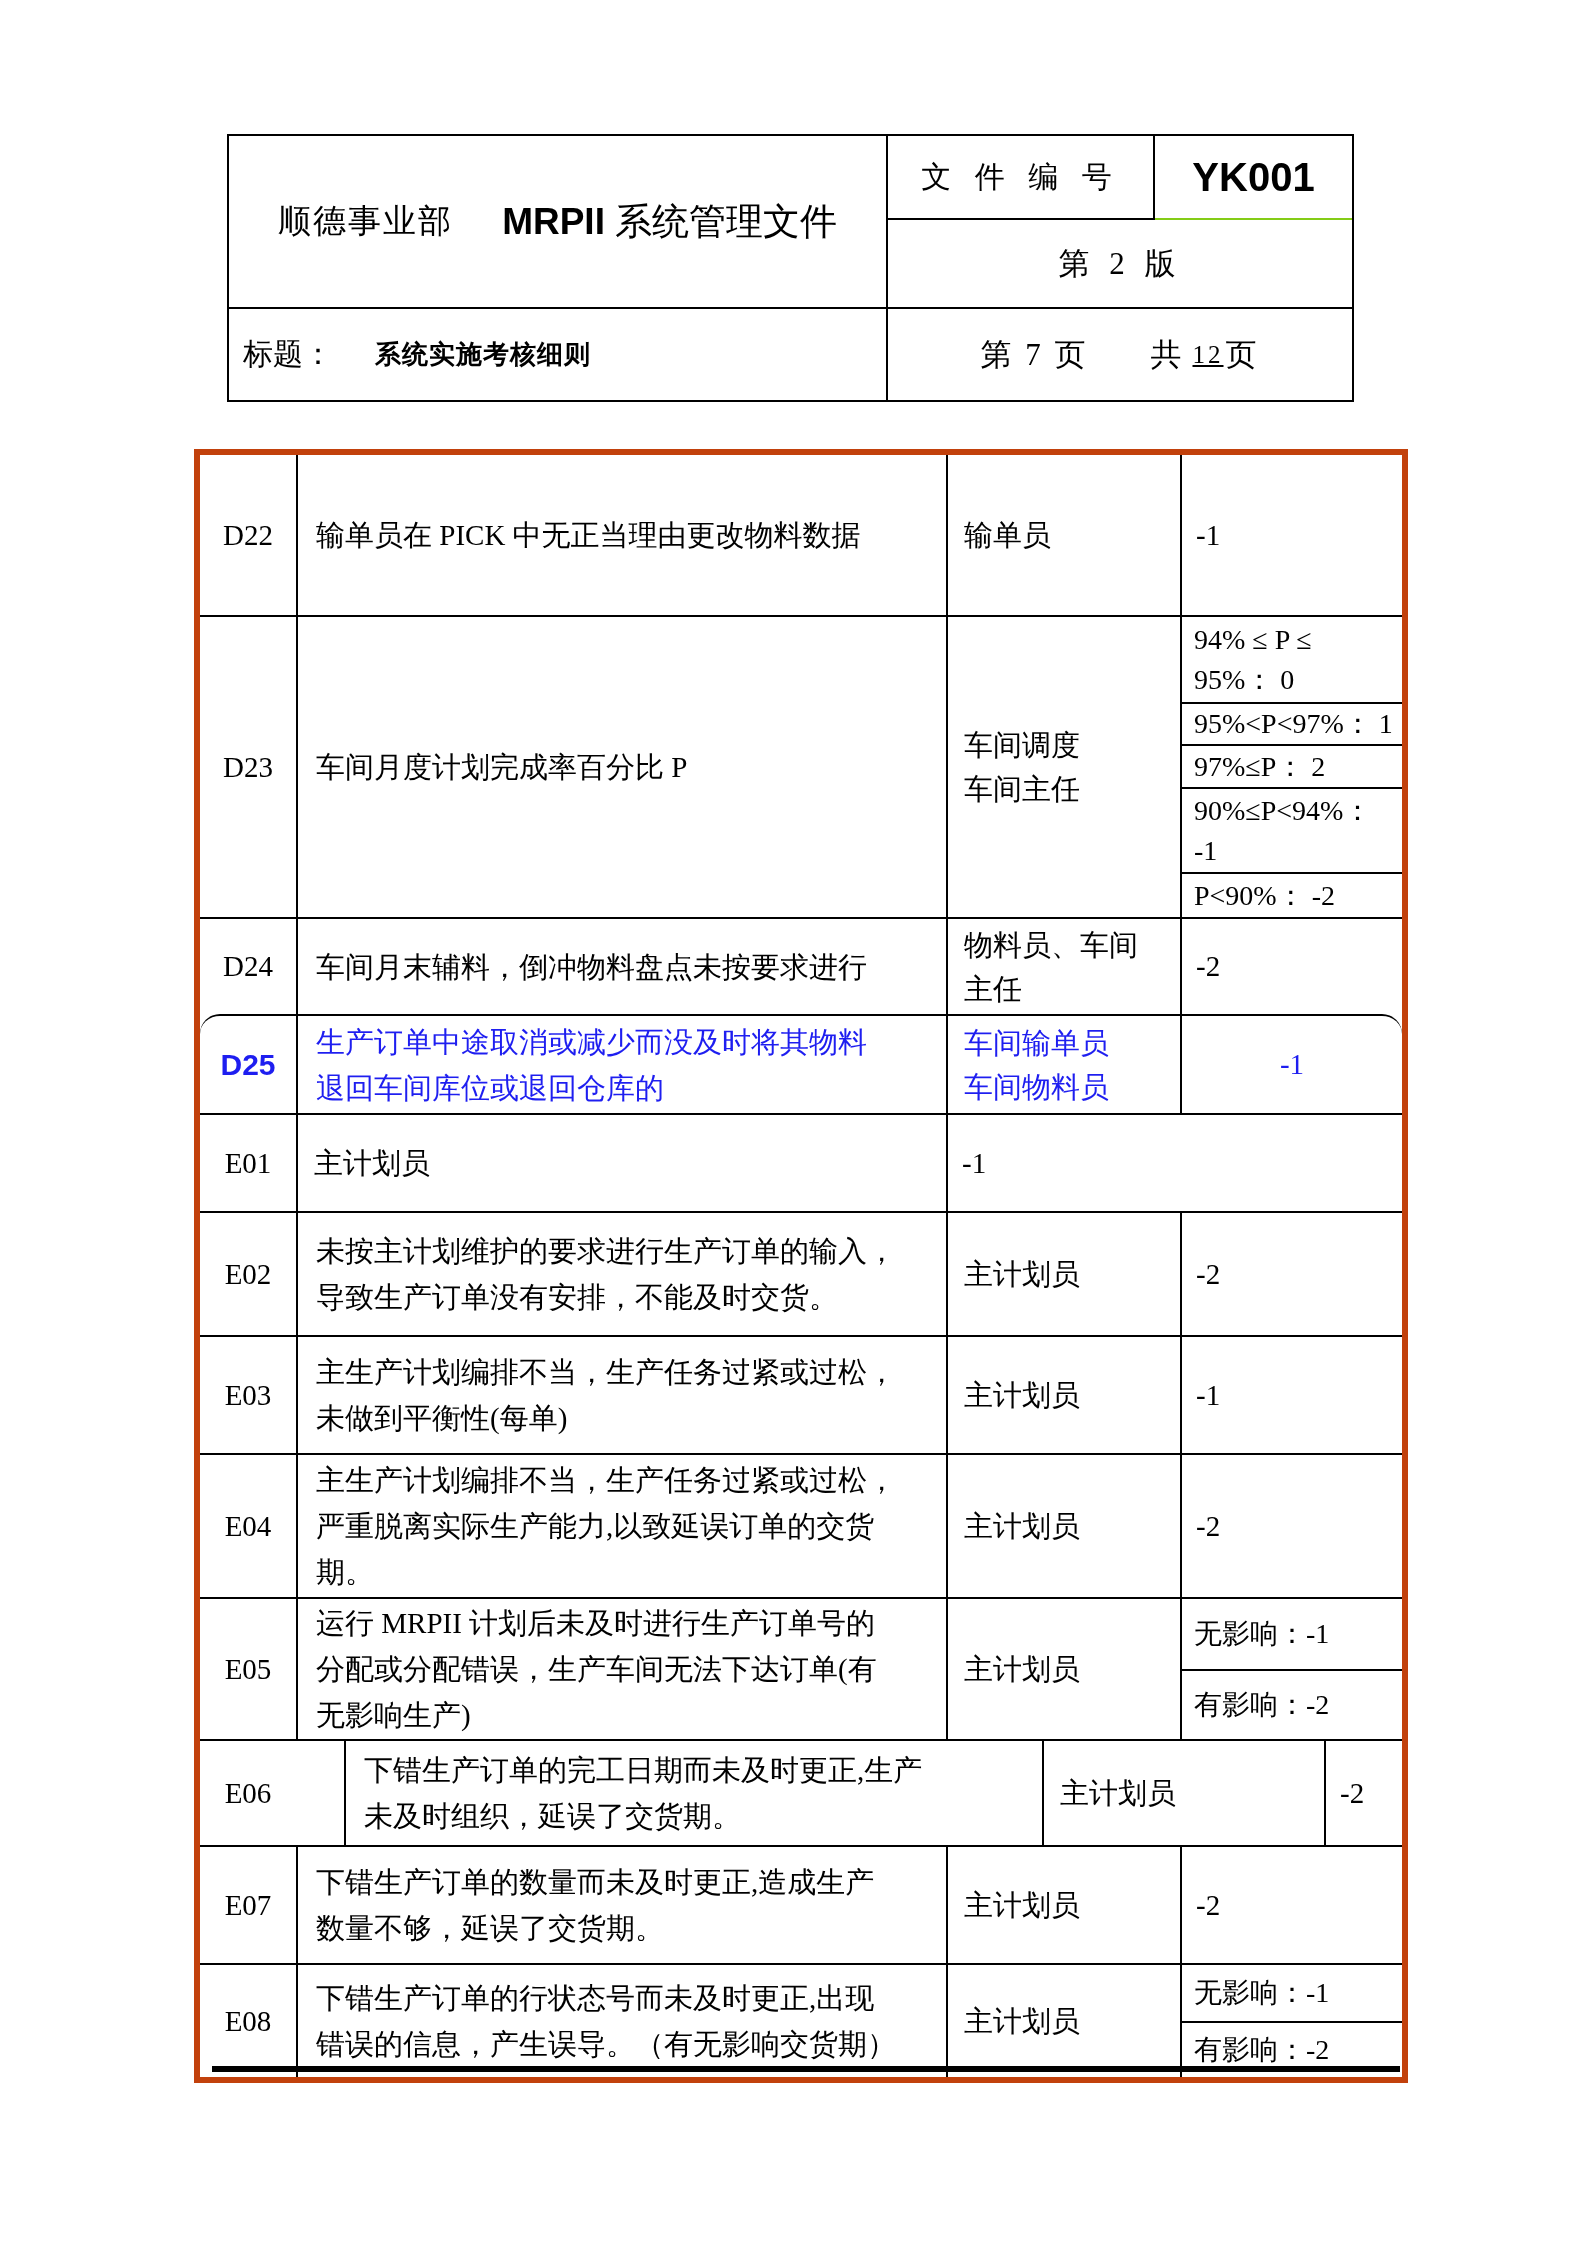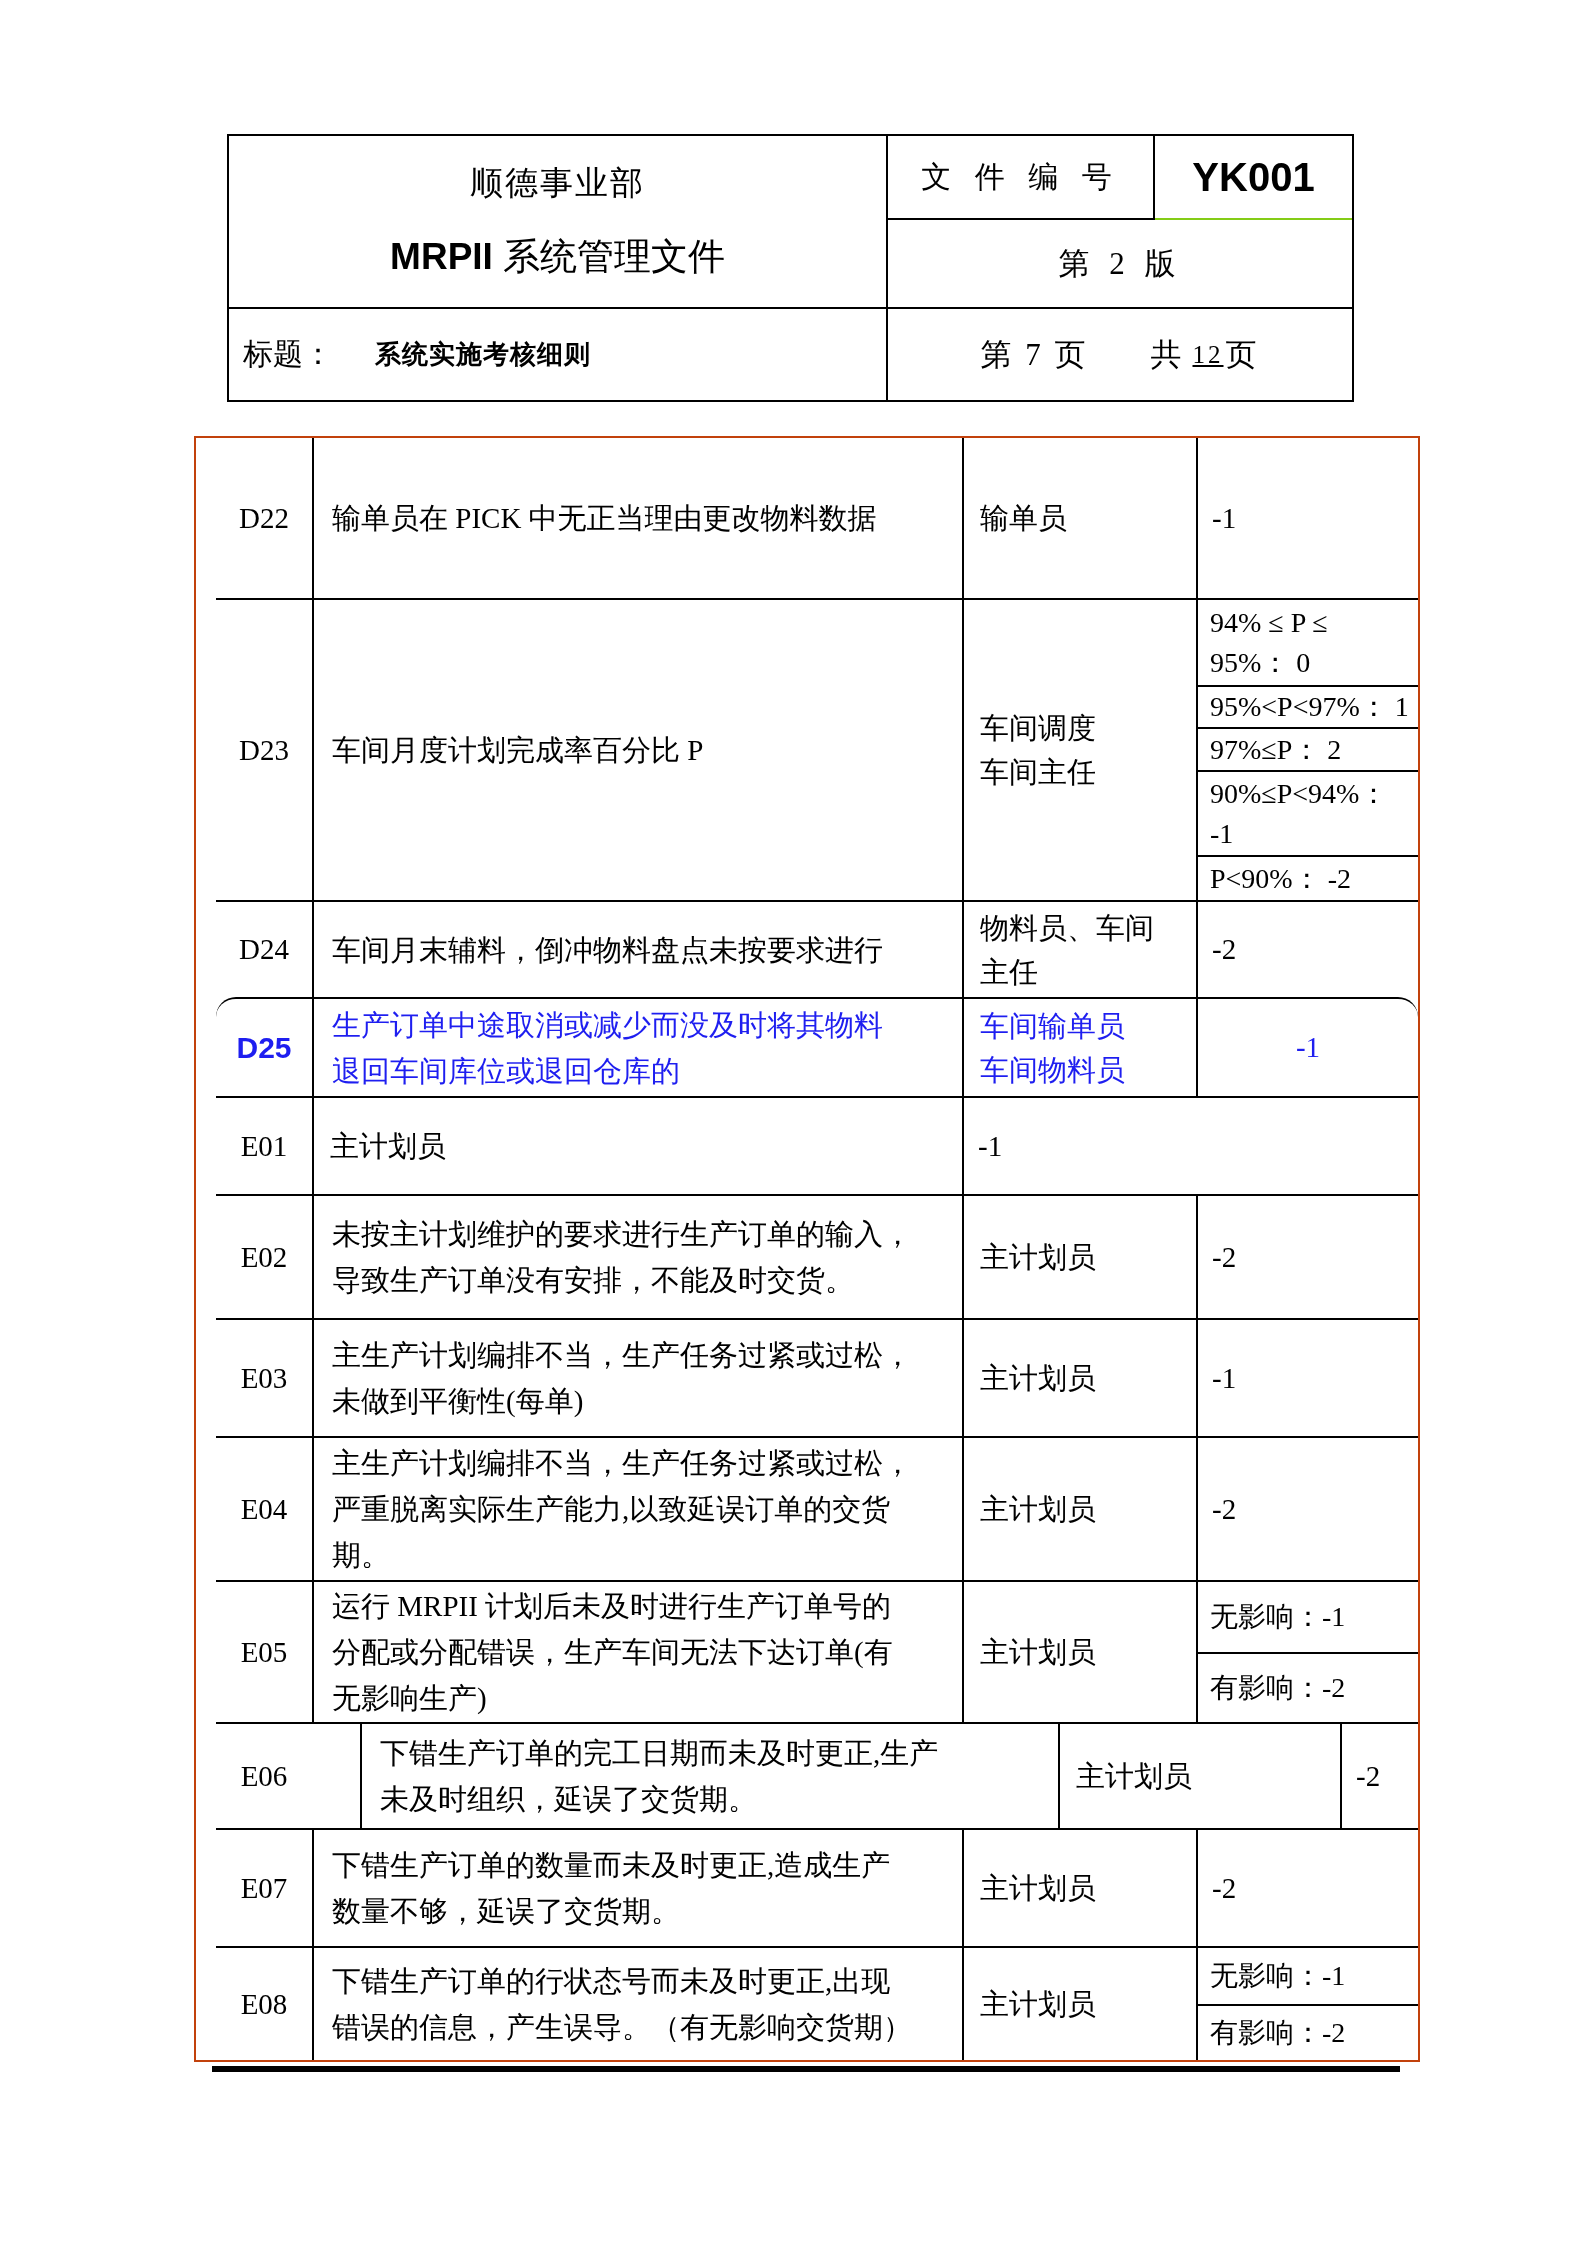--- a/index.html
+++ b/index.html
@@ -18,21 +18,21 @@
     display:grid;
     grid-template-columns:659px 267px 197px;
     grid-template-rows:84px 89px 91px;
     border:2px solid #000;
     width:1123px;box-sizing:content-box;
   }
   .hdr > div{box-sizing:border-box;}
   .hdr-left{
     grid-row:1/3;grid-column:1;
     border-right:2px solid #000;border-bottom:2px solid #000;
-    display:flex;flex-direction:column;justify-content:space-evenly;align-items:center;
+    display:flex;flex-direction:row;justify-content:space-evenly;align-items:center;
   }
   .org{font-size:33px;letter-spacing:2px;}
   .doctype{font-size:37px;}
   .doctype .en{font-weight:bold;font-family:"Liberation Sans","DejaVu Sans",sans-serif;}
   .doctype .cn{margin-left:10px;}
   .hdr-docno-label{
     grid-row:1;grid-column:2;
     border-right:2px solid #000;border-bottom:2px solid #000;
     display:flex;align-items:center;justify-content:center;
     font-size:30px;letter-spacing:8px;
@@ -61,25 +61,24 @@
   .hdr-page-cell{
     grid-row:3;grid-column:2/4;
     display:flex;align-items:center;justify-content:center;
     font-size:31px;letter-spacing:3px;
   }
   .page-gap{display:inline-block;width:62px;}
   .page-total{font-size:25px;text-decoration:underline;margin:0 2px 0 8px;}
 
   
   .main-table{
-    position:absolute;left:194px;top:436px;
+    position:absolute;left:194px;top:449px;
     width:1202px;
-    border:2px solid #c2410c;
+    border:6px solid #c2410c;
     box-sizing:content-box;
-    padding-left:20px;
   }
   .t-row{display:grid;grid-template-columns:96px 650px 234px 222px;}
   .t-row + .t-row{border-top:2px solid #000;}
   .t-row > div{box-sizing:border-box;min-width:0;}
   .code-cell{
     display:flex;align-items:center;justify-content:center;
     font-size:29px;
   }
   .code-bold{font-family:"Liberation Sans","DejaVu Sans",sans-serif;font-weight:bold;font-size:30px;}
   .desc-cell{

